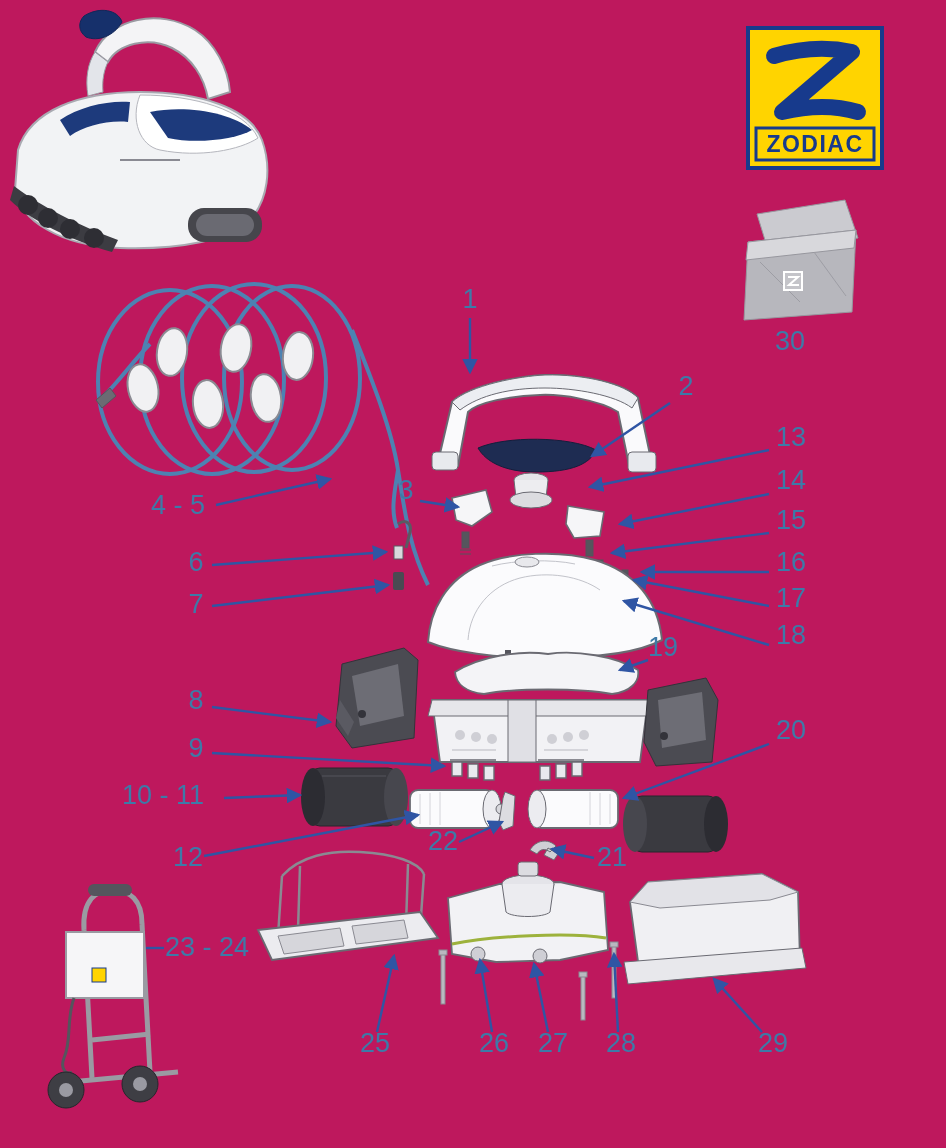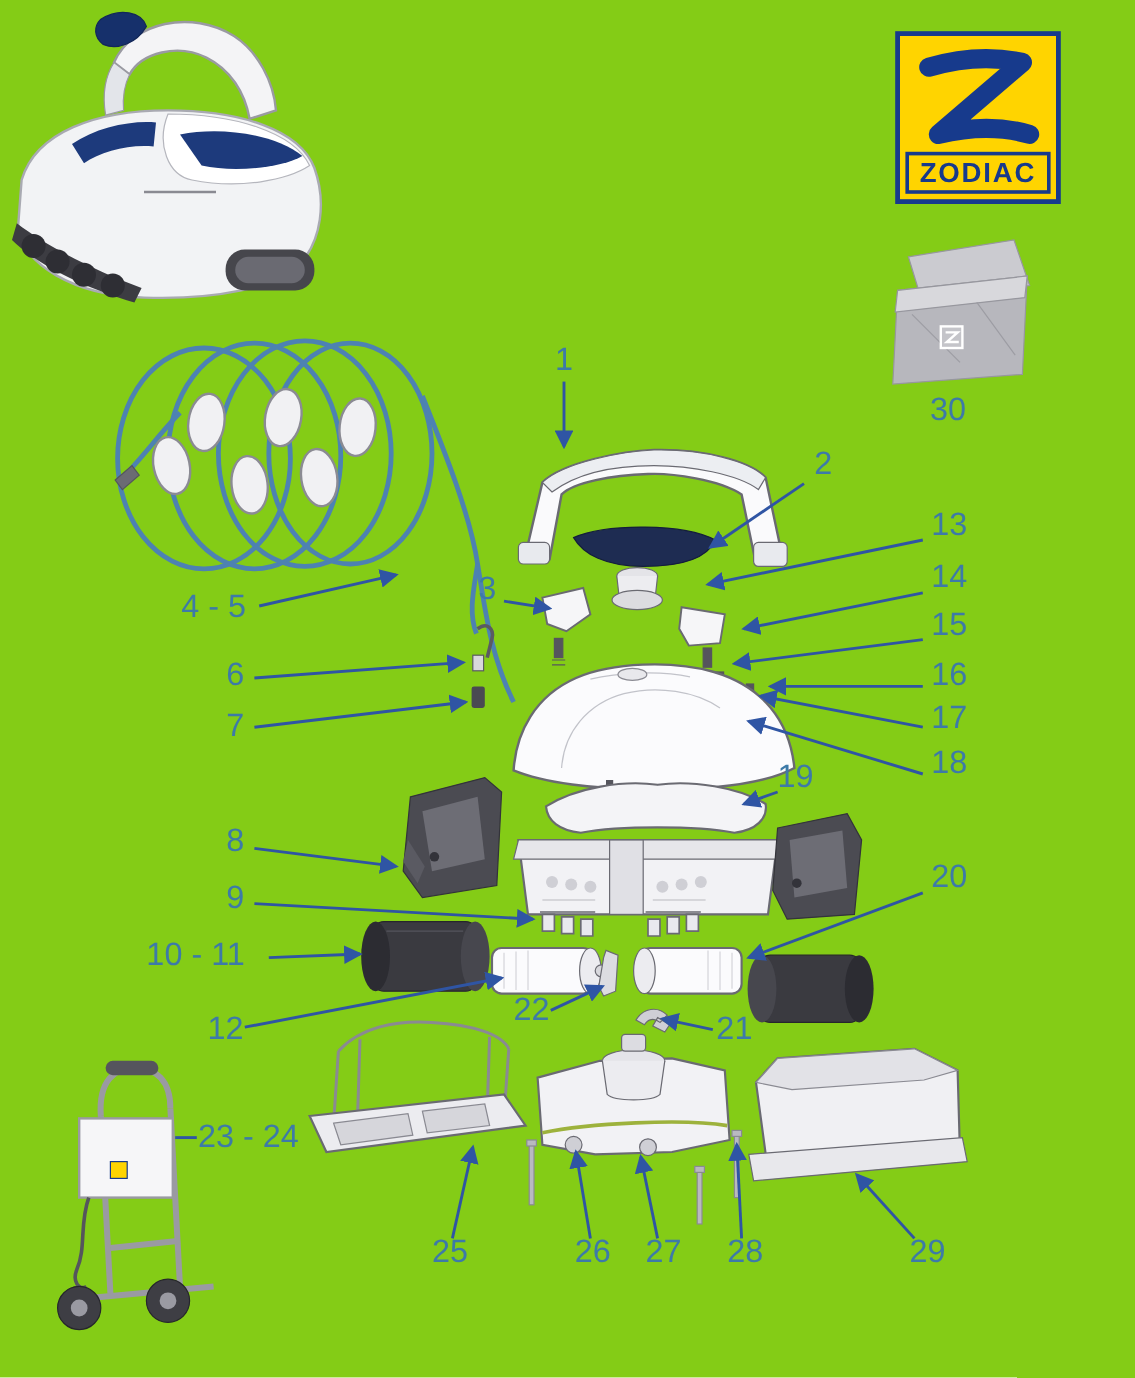--- a/index.html
+++ b/index.html
@@ -1,16 +1,16 @@
 <!DOCTYPE html>
 <html><head>
 <meta charset="utf-8">
 <style>
   html,body{margin:0;padding:0;background:#ffffff;}
-  .canvas{position:relative;width:946px;height:1148px;background:#84cc16;overflow:hidden;}
+  .canvas{position:relative;width:946px;height:1148px;background:#be185d;overflow:hidden;}
   svg{display:block;}
   text.callout{font-family:"Liberation Sans",sans-serif;font-size:27px;fill:#3d7aa8;}
   text.logo-text{font-family:"Liberation Sans",sans-serif;font-weight:bold;font-size:23px;fill:#173a8c;letter-spacing:1.5px;}
   .arrow{stroke:#2f55a4;stroke-width:2.4;fill:none;}
 </style>
 </head>
 <body>
 
 <div class="canvas">
 <svg width="946" height="1148" viewBox="0 0 946 1148">

